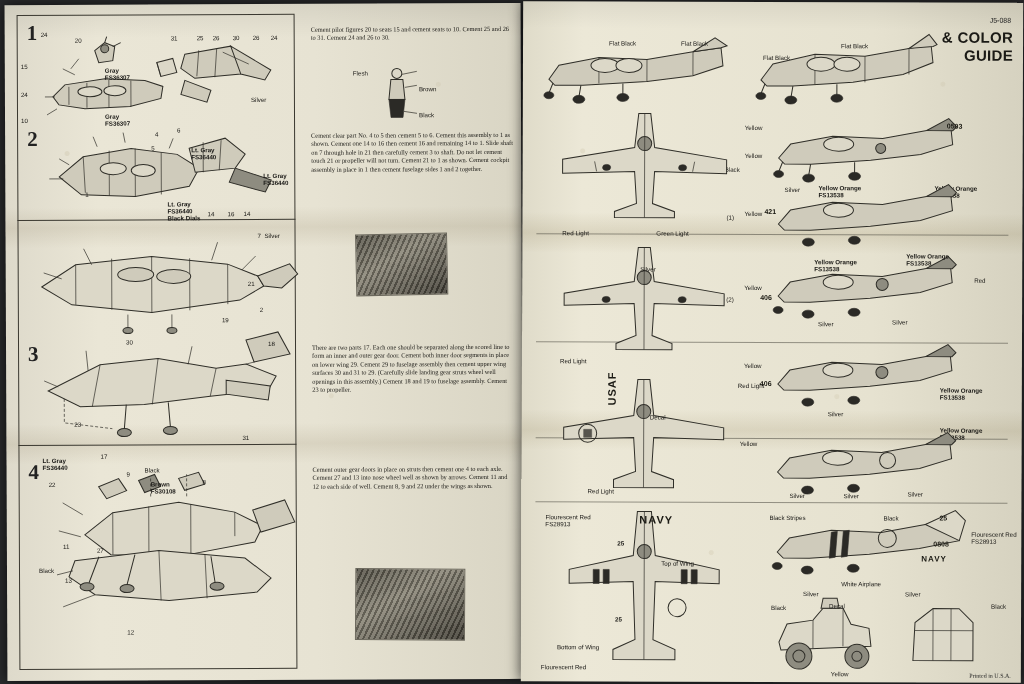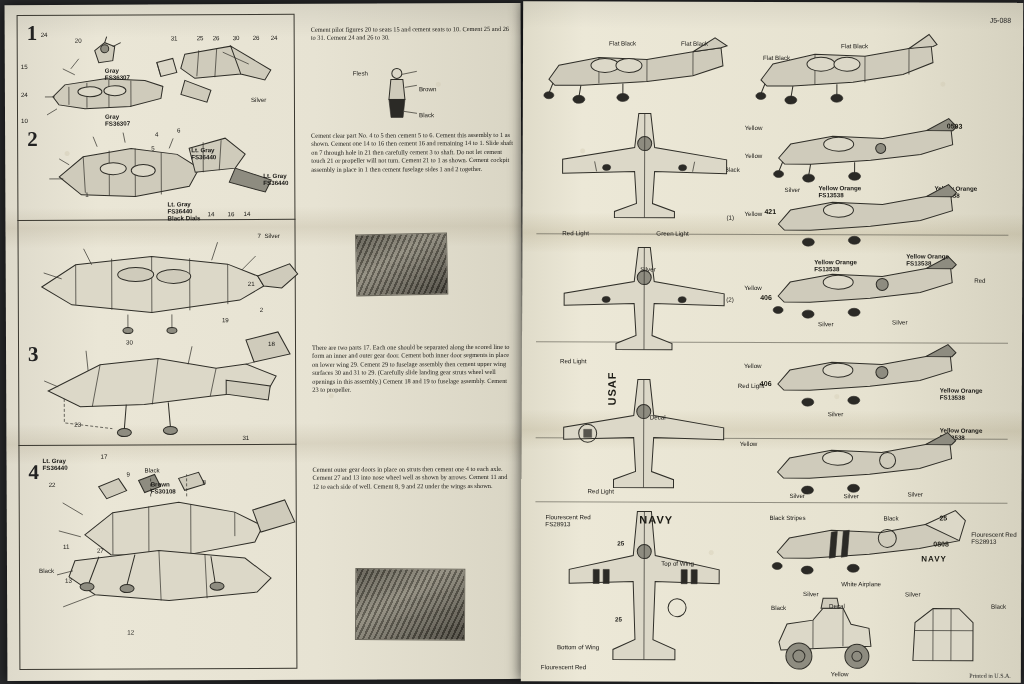--- a/index.html
+++ b/index.html
@@ -311,20 +311,22 @@
     <div class="blk" style="left:306px; top:340px; width:202px;">There are two parts 17. Each one should be separated along the scored line to form an inner and outer gear door. Cement both inner door segments in place on lower wing 29. Cement 29 to fuselage assembly then cement upper wing surfaces 30 and 31 to 29. (Carefully slide landing gear struts wheel well openings in this assembly.) Cement 18 and 19 to fuselage assembly. Cement 23 to propeller.</div>
     <div class="blk" style="left:306px; top:462px; width:200px;">Cement outer gear doors in place on struts then cement one 4 to each axle. Cement 27 and 13 into nose wheel well as shown by arrows. Cement 11 and 12 to each side of well. Cement 8, 9 and 22 under the wings as shown.</div>
   </div>
 
   <div class="panel panel-right">
     <div class="grain"></div>
 
     <div class="code" style="right:12px; top:14px;">J5-088</div>
 
     <div class="guide-title" style="right:10px; top:26px; width:150px;">
+      <div>&amp; COLOR</div>
+      <div>GUIDE</div>
     </div>
 
     <div class="sep" style="left:14px; top:232px; width:472px;"></div>
     <div class="sep" style="left:14px; top:340px; width:472px;"></div>
     <div class="sep" style="left:14px; top:436px; width:472px;"></div>
     <div class="sep" style="left:14px; top:500px; width:472px;"></div>
 
     <div class="shape" style="left:20px; top:34px;">
       <svg width="190" height="80" viewBox="0 0 190 80">
         <path class="fillgrey" d="M6 44 L16 30 L56 22 L104 24 L150 16 L178 12 L180 30 L150 40 L104 46 L40 50 L12 50 Z"></path>

